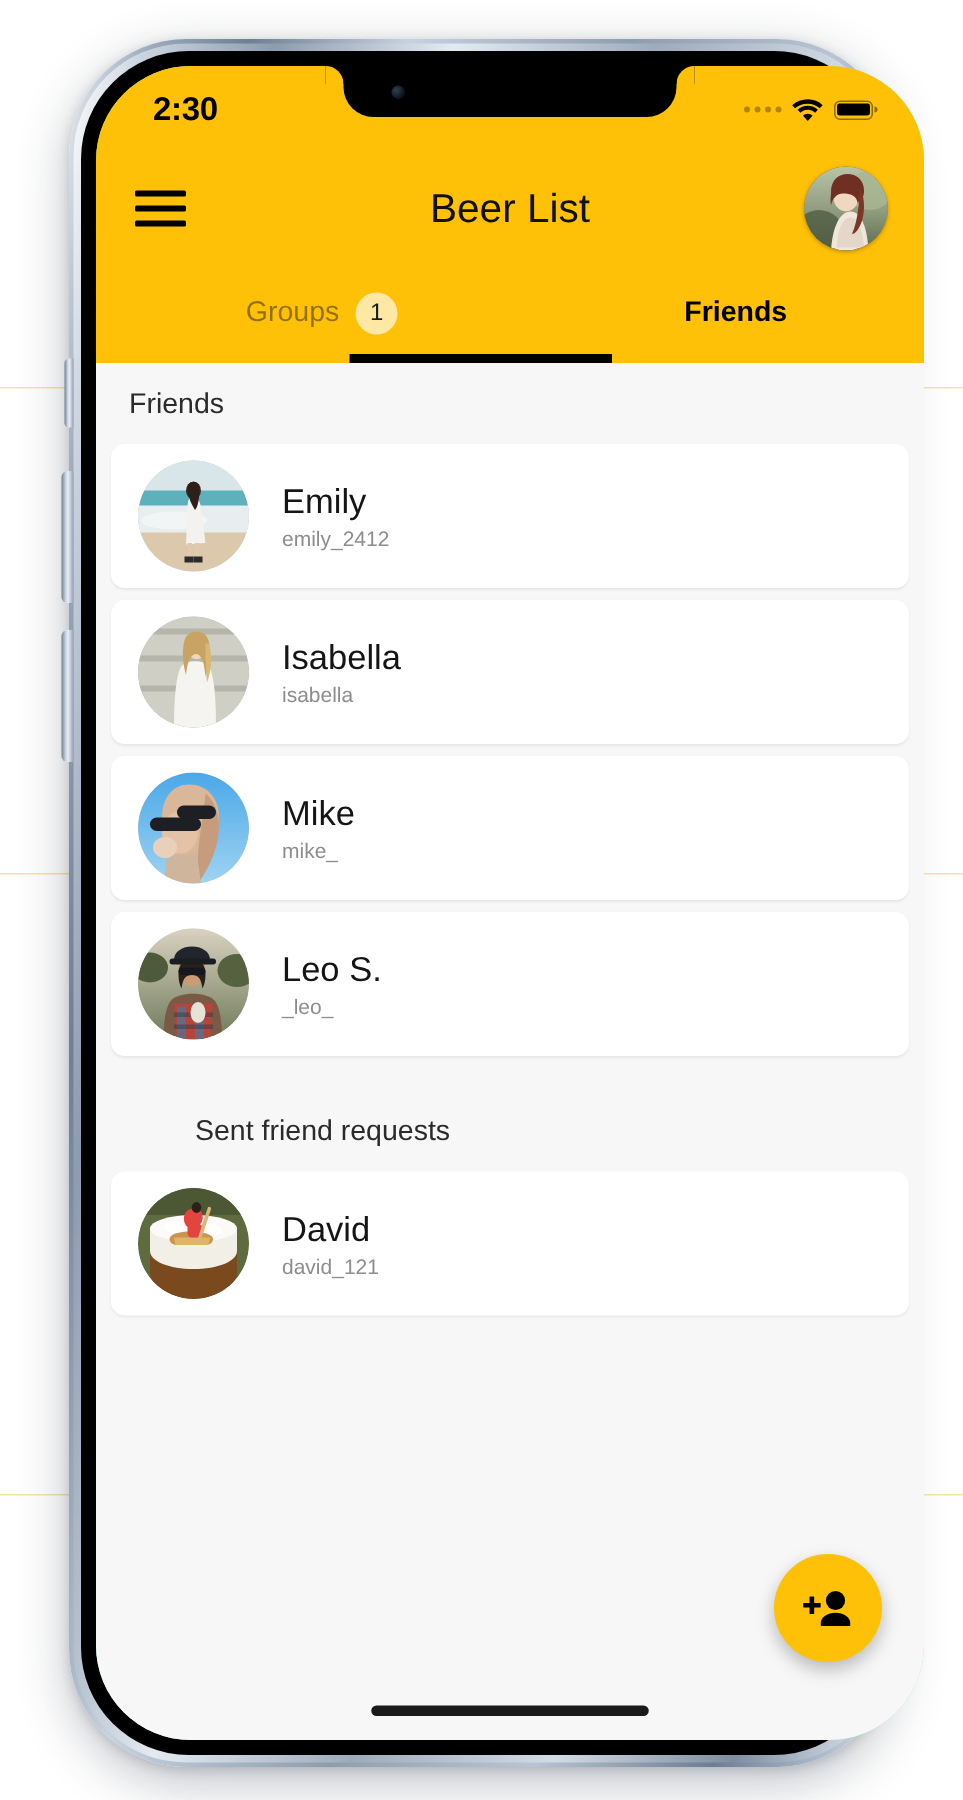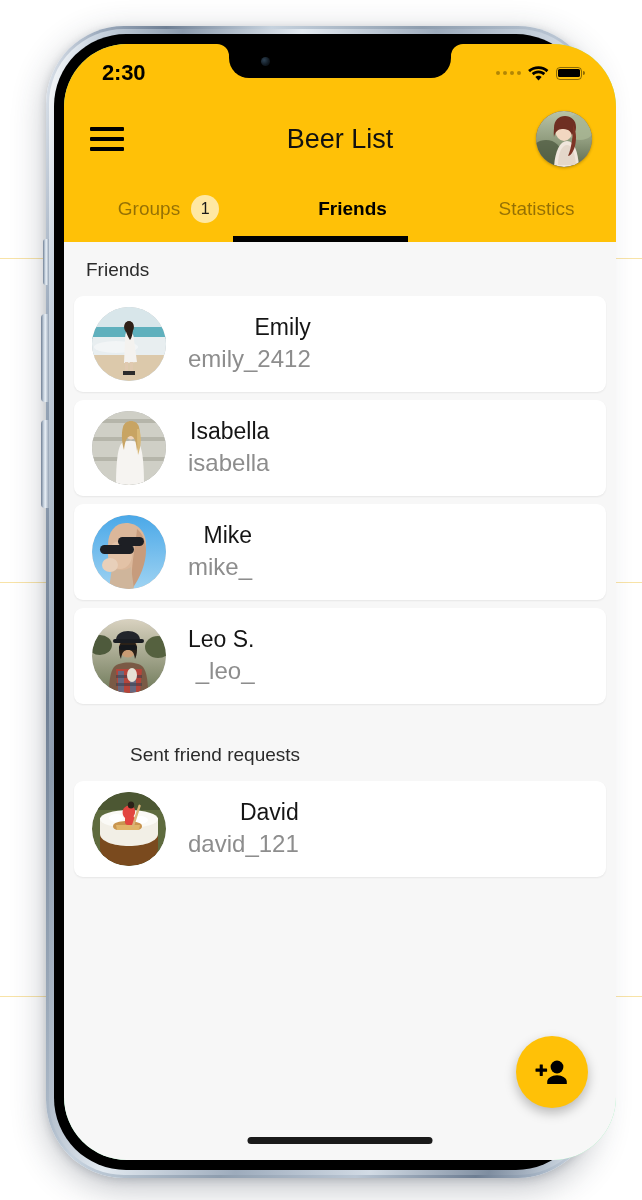--- a/index.html
+++ b/index.html
@@ -261,38 +261,37 @@
     background: #ffffff;
     margin: 0 10px 8px 10px;
     border-radius: 9px;
     height: 96px;
     display: flex;
     align-items: center;
     padding: 0 18px;
     box-sizing: border-box;
     box-shadow: 0 1px 2px rgba(0,0,0,0.07);
     cursor: pointer;
-    text-align: right;
   }
   .card .pfp {
     width: 74px; height: 74px;
     border-radius: 50%;
     overflow: hidden;
     flex: none;
     background: #c9c9c9;
     position: relative;
   }
   .card .meta { margin-left: 22px; }
   .card .uname {
     font-size: 23px;
     color: #151515;
     line-height: 1.22;
   }
   .card .handle {
-    font-size: 24px;
+    font-size: 14px;
     color: #8d8d8d;
     line-height: 1.3;
     margin-top: 2px;
   }
 
   
   .fab {
     position: absolute;
     right: 28px;
     bottom: 52px;
@@ -394,23 +393,20 @@
       </div>
     </div>
 
     <div class="tabs">
       <div class="tab">
         <span>Groups</span>
         <span class="tab-badge">1</span>
       </div>
       <div class="tab active">
         <span>Friends</span>
-      </div>
-      <div class="tab">
-        <span>Statistics</span>
       </div>
       <div class="tab-underline"></div>
     </div>
 
     <div class="content">
 
       <div class="section-header">Friends</div>
 
       <div class="card">
         <div class="pfp">

